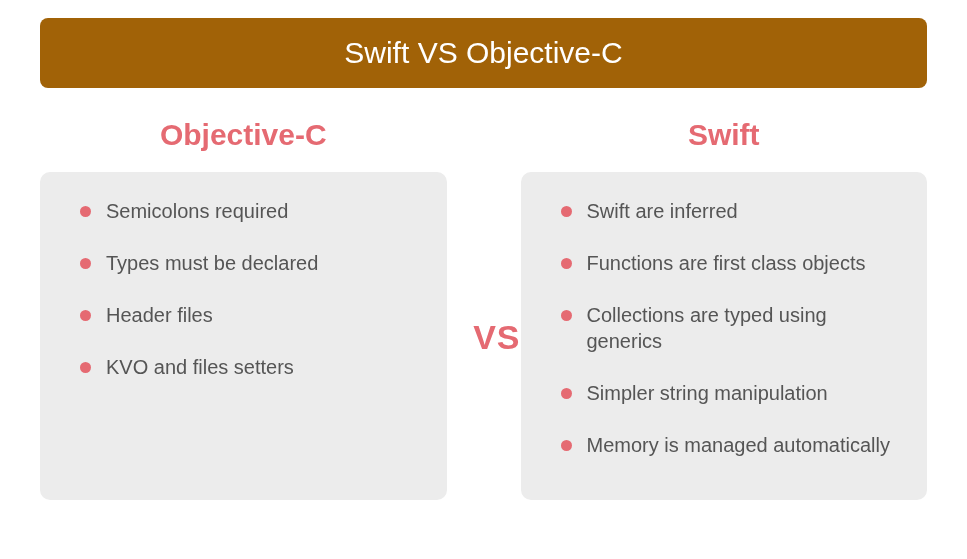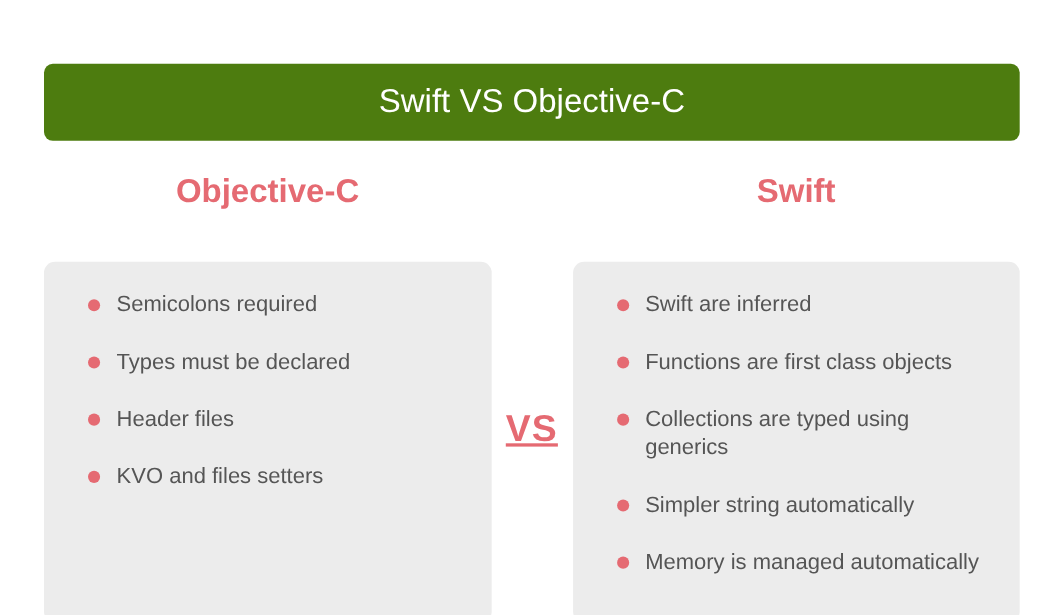--- a/index.html
+++ b/index.html
@@ -8,40 +8,38 @@
       box-sizing: border-box;
     }
     body {
       font-family: -apple-system, BlinkMacSystemFont, "Segoe UI", Helvetica, Arial, sans-serif;
       background: #ffffff;
       width: 967px;
       height: 559px;
       padding: 18px 40px 30px 40px;
     }
     .title-bar {
-      background: #4d7c0f;
+      background: #a16207;
       color: #ffffff;
       text-align: center;
       padding: 18px 0;
       border-radius: 8px;
       font-size: 30px;
       font-weight: 400;
-      margin-top: 40px;
     }
     .columns {
       display: flex;
       align-items: stretch;
       margin-top: 16px;
       gap: 0;
     }
     .column {
       flex: 1;
       display: flex;
       flex-direction: column;
-      gap: 26px;
     }
     .column-header {
       color: #e56a72;
       font-size: 30px;
       font-weight: 600;
       text-align: center;
       padding: 14px 0 20px 0;
     }
     .card {
       background: #ececec;
@@ -69,28 +67,27 @@
       left: 0;
       top: 8px;
       width: 11px;
       height: 11px;
       background: #e56a72;
       border-radius: 50%;
     }
     .vs-divider {
       display: flex;
       align-items: center;
-      justify-content: center;
+      justify-content: flex-end;
       color: #e56a72;
       font-size: 34px;
       font-weight: 700;
       width: 74px;
       margin-top: 70px;
       letter-spacing: 1px;
-      text-decoration: underline;
     }
   </style>
 </head>
 <body>
 
 <div class="title-bar">
   <span>Swift VS Objective-C</span>
 </div>
 
 <div class="columns">
@@ -111,19 +108,19 @@
     <span>VS</span>
   </div>
 
   <div class="column">
     <div class="column-header">Swift</div>
     <div class="card">
       <ul class="list">
         <li>Swift are inferred</li>
         <li>Functions are first class objects</li>
         <li>Collections are typed using generics</li>
-        <li>Simpler string automatically</li>
+        <li>Simpler string manipulation</li>
         <li>Memory is managed automatically</li>
       </ul>
     </div>
   </div>
 
 </div>
 
 </body></html>

